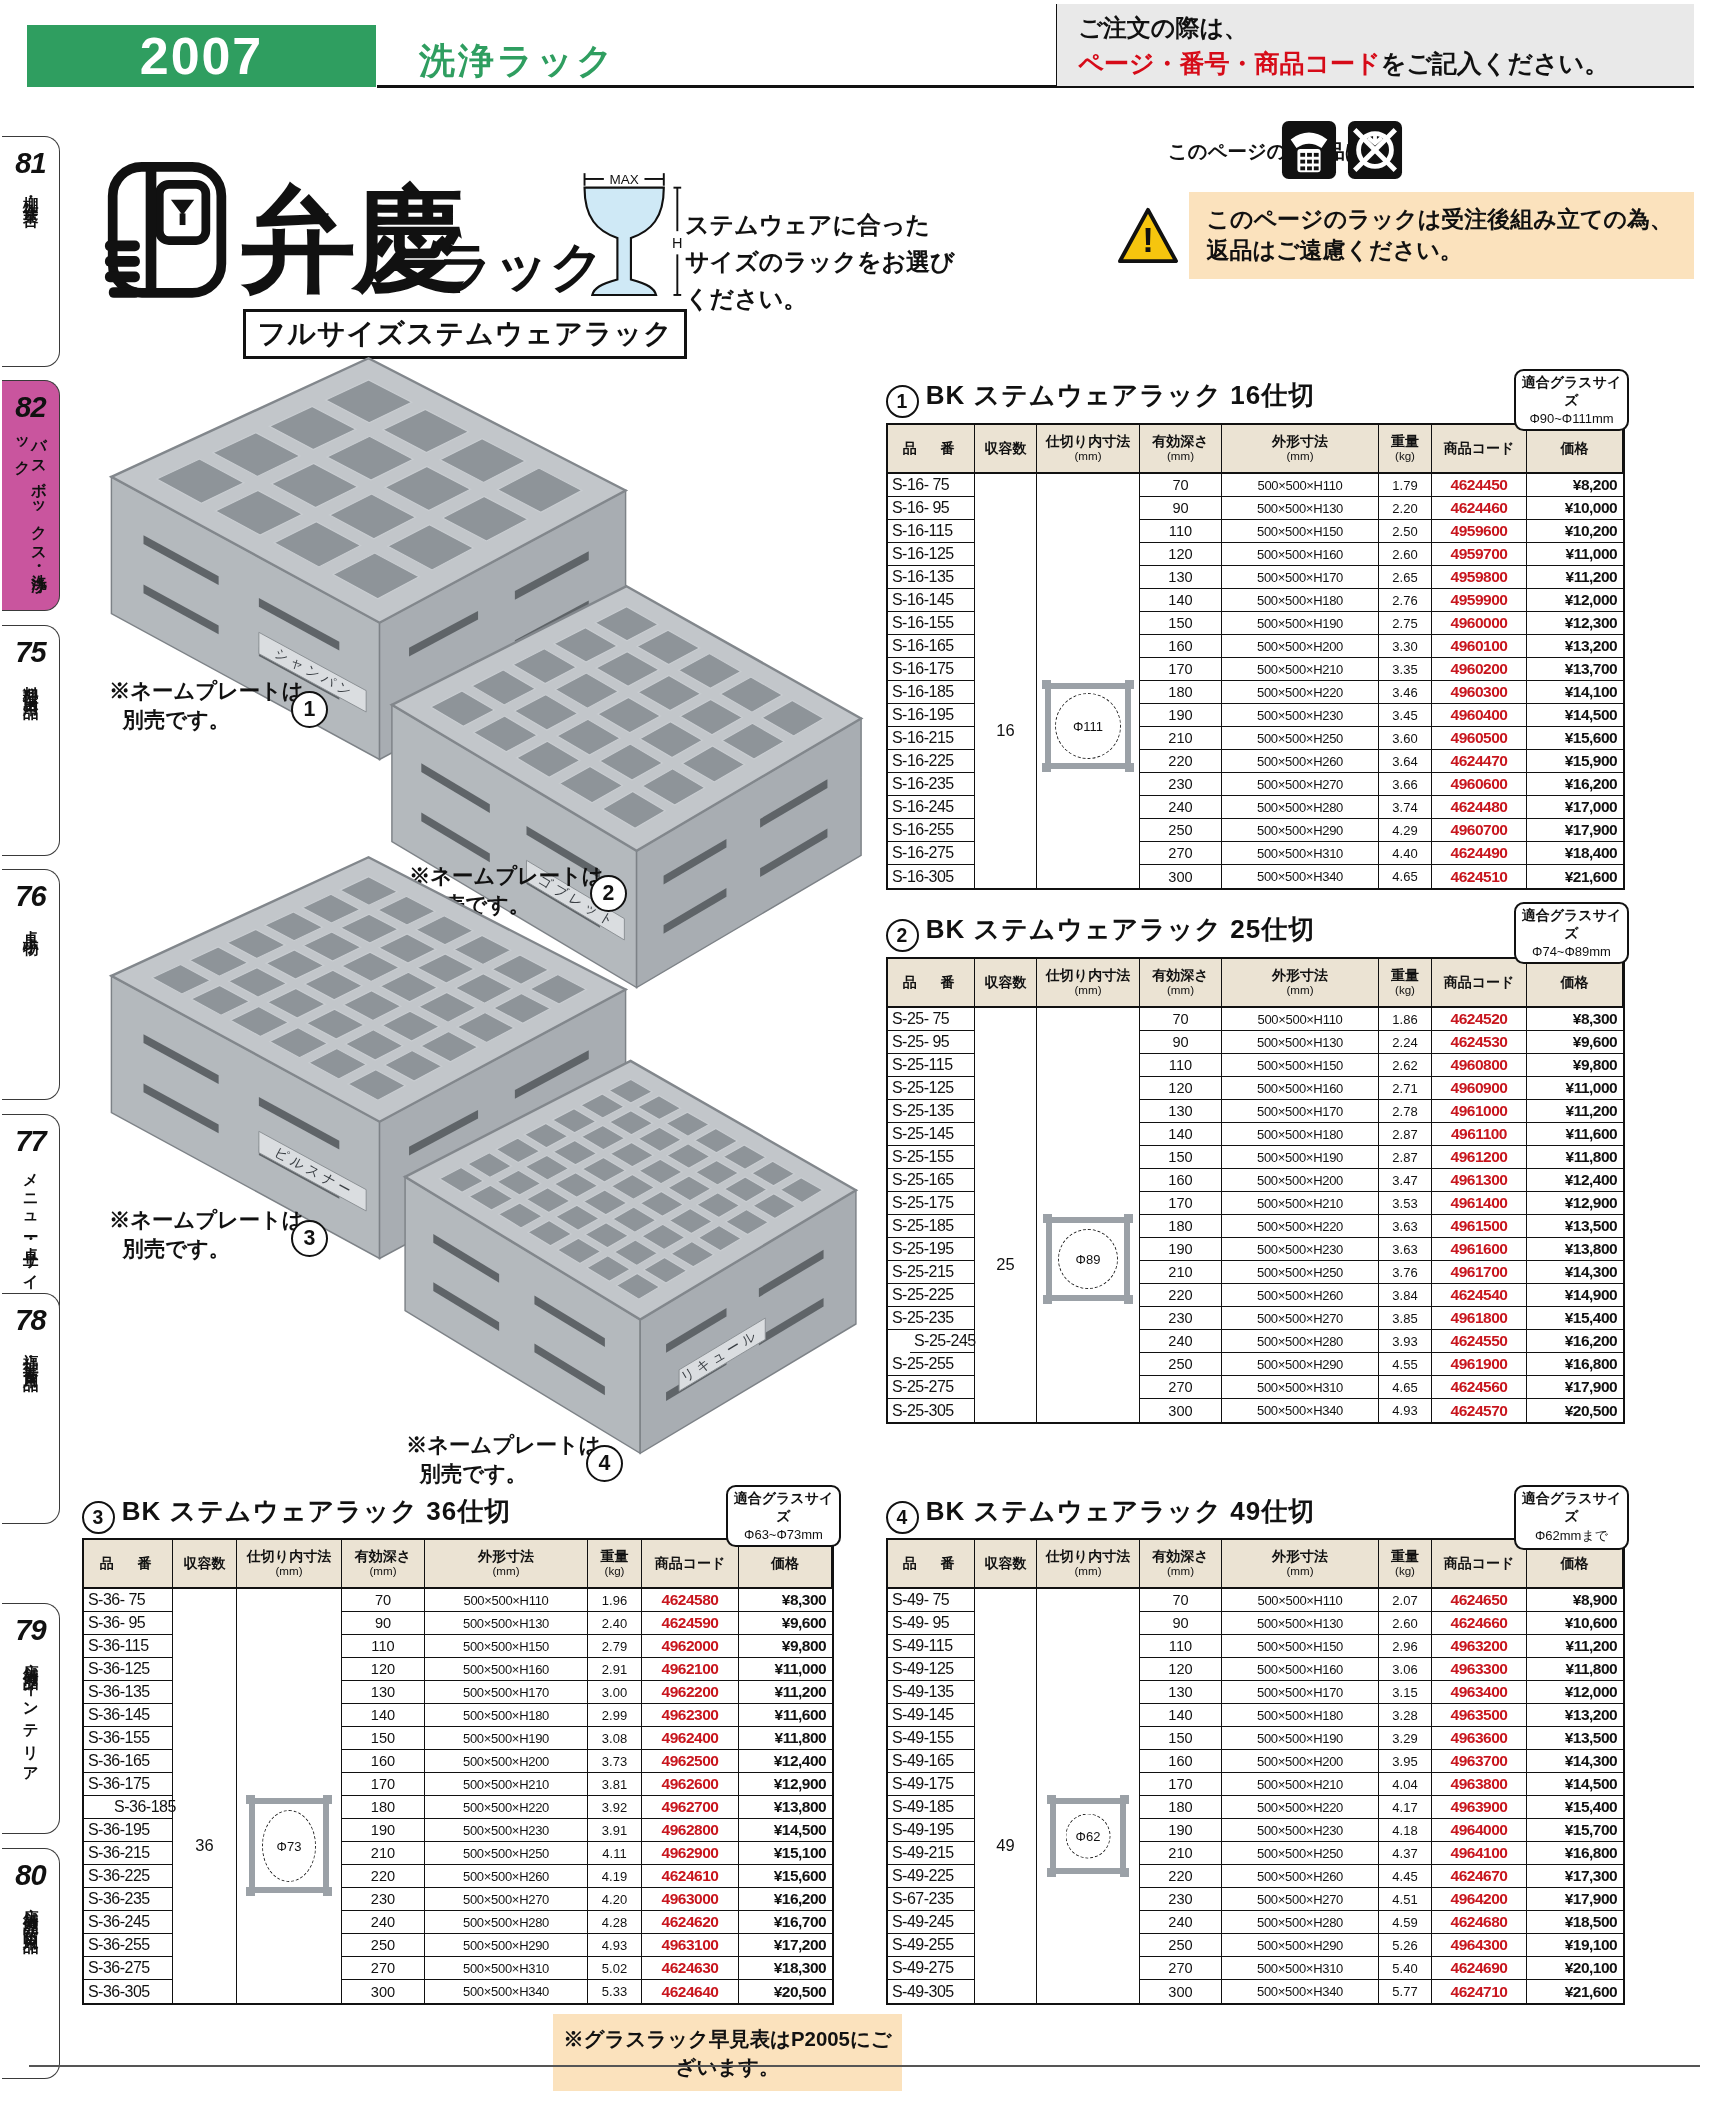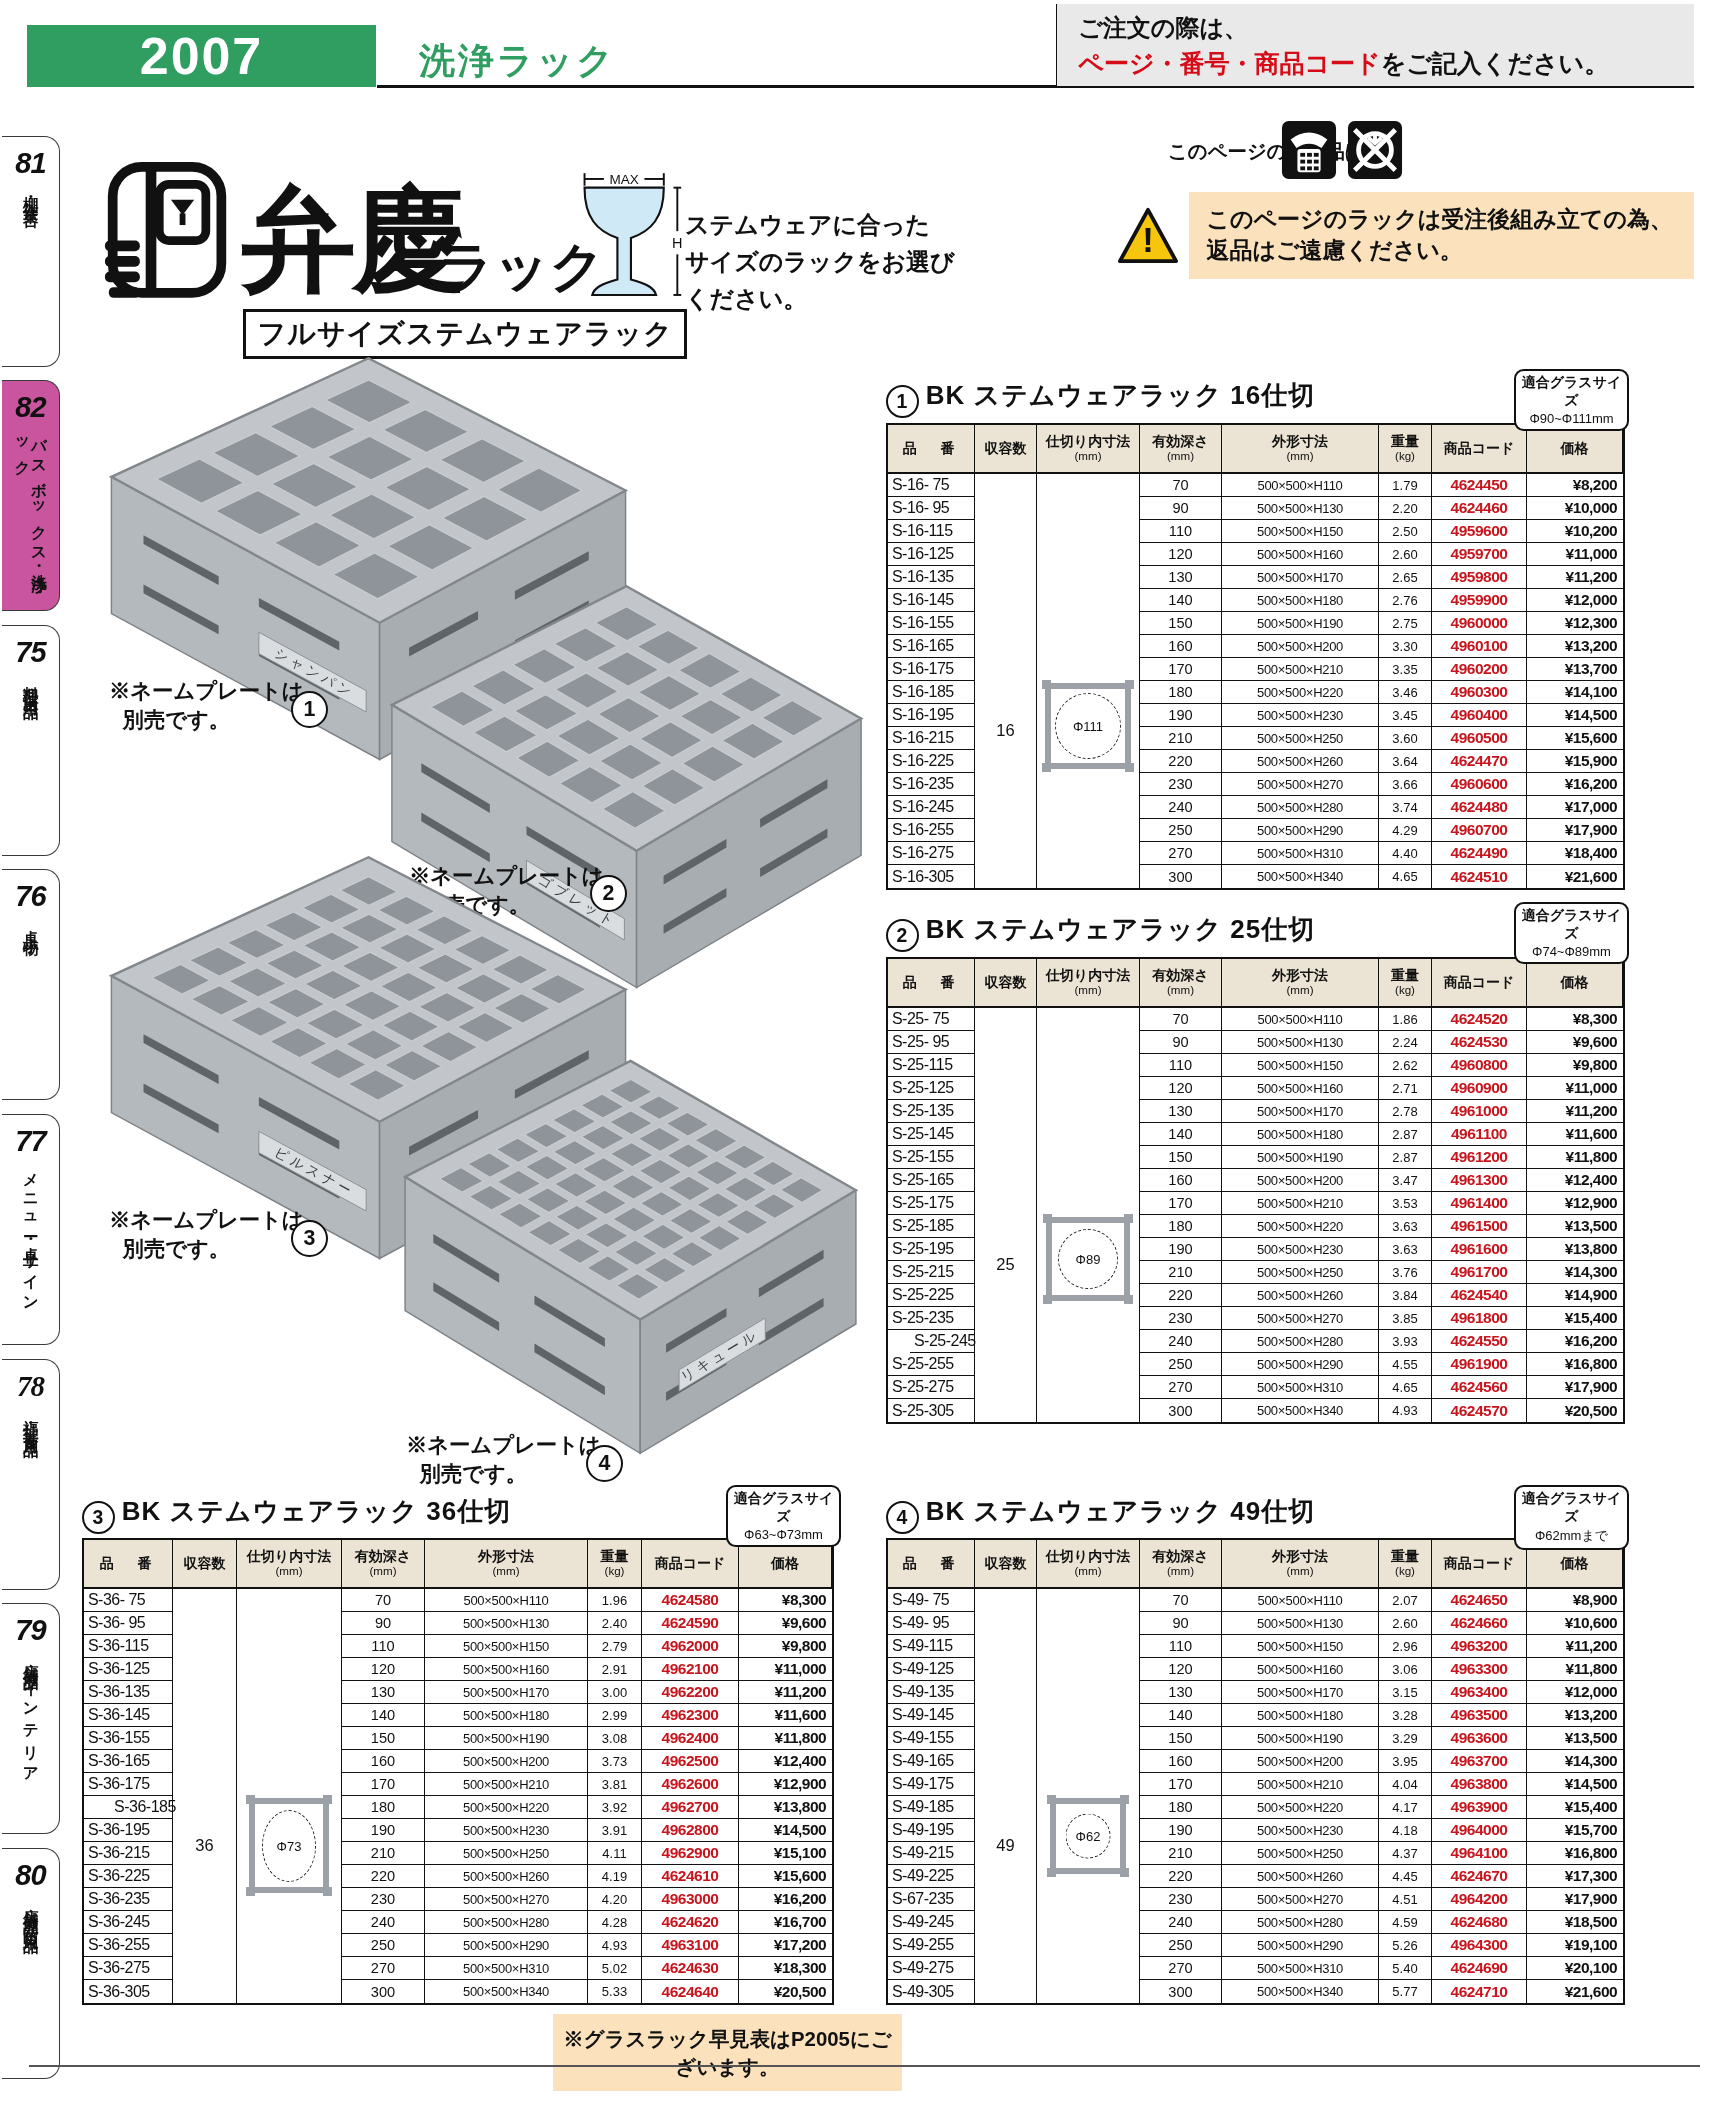--- a/index.html
+++ b/index.html
@@ -186,21 +186,21 @@
         <span class="vlabel">料理演出用品</span>
       </div>
       <div class="side-tab" style="top: 869px;">
         <span class="num">76</span>
         <span class="vlabel">卓上小物</span>
       </div>
       <div class="side-tab" style="top: 1114px;">
         <span class="num">77</span>
         <span class="vlabel">メニュー・卓上サイン</span>
       </div>
-      <div class="side-tab" style="top: 1359px; font-family: Liberation Serif, serif;">
+      <div class="side-tab" style="top: 1293px;">
         <span class="num">78</span>
         <span class="vlabel">福祉・養育用品</span>
       </div>
       <div class="side-tab" style="top: 1603px;">
         <span class="num">79</span>
         <span class="vlabel">店舗備品・インテリア</span>
       </div>
       <div class="side-tab" style="top: 1848px;">
         <span class="num">80</span>
         <span class="vlabel">店舗備品・防災用品</span>

